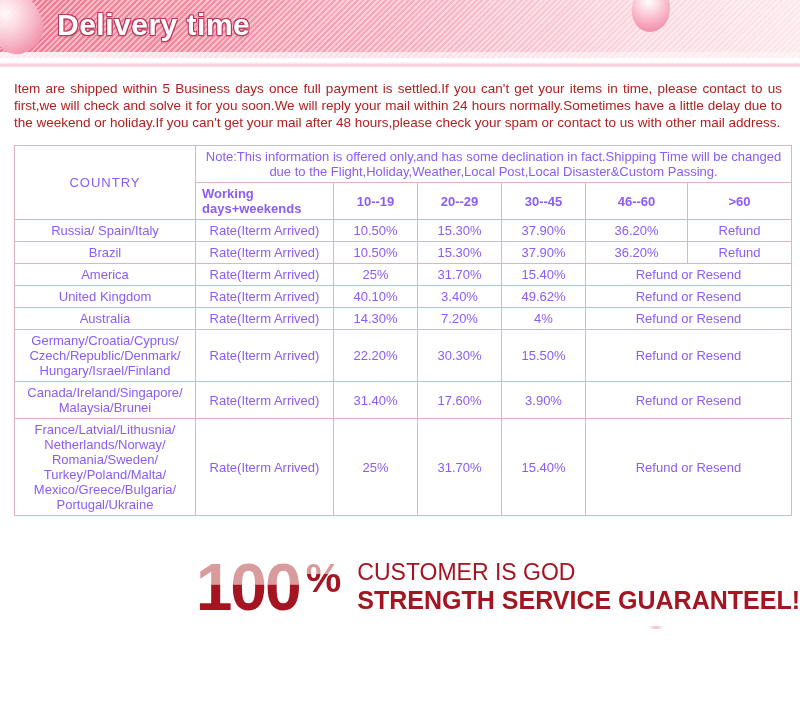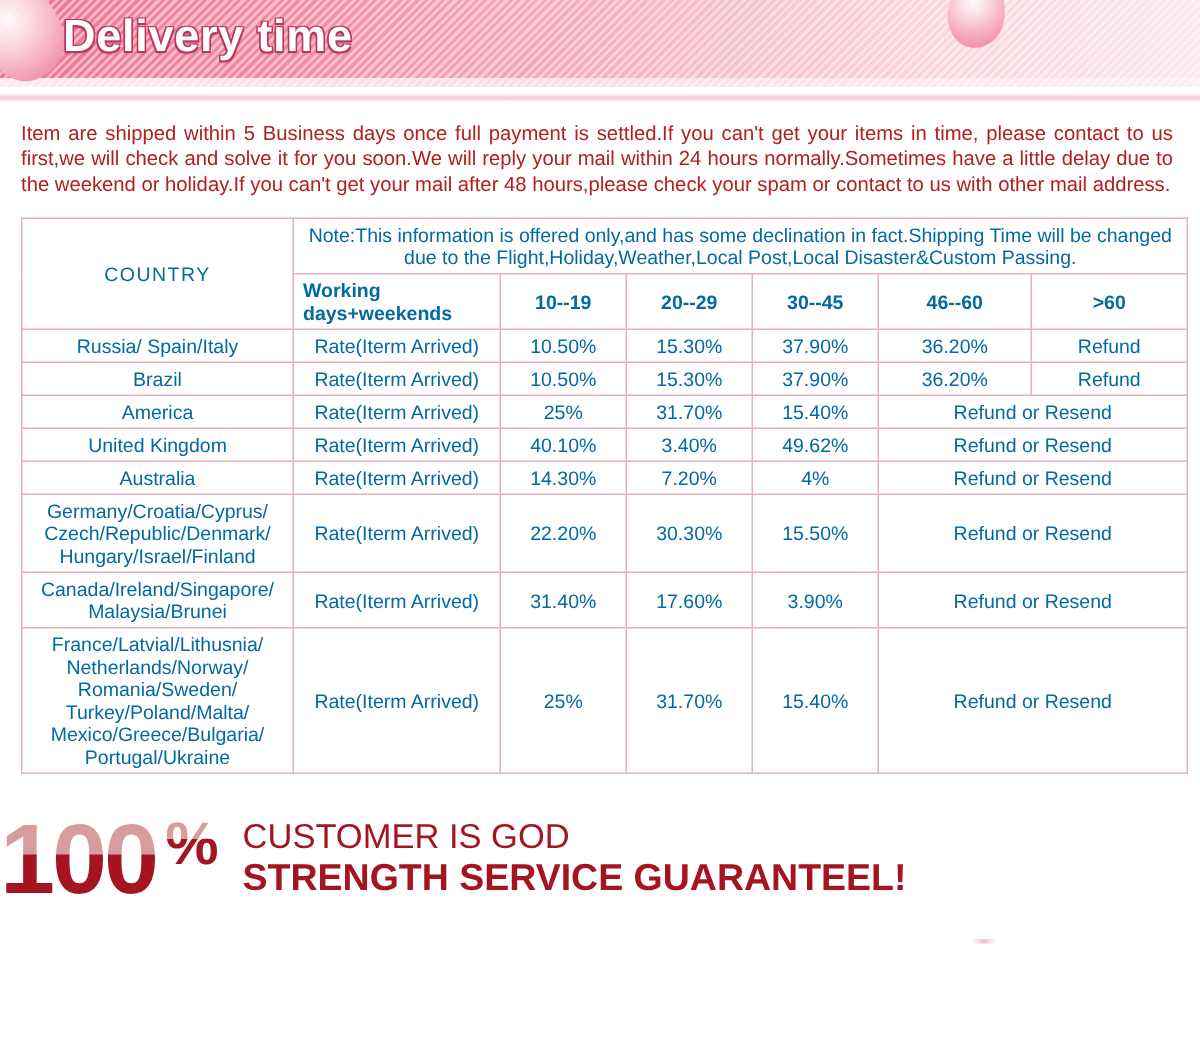--- a/index.html
+++ b/index.html
@@ -72,21 +72,21 @@
     position: absolute;
     left: 632px; top: -14px;
     width: 38px; height: 46px;
     border-radius: 55% 45% 50% 50% / 50% 55% 45% 50%;
     background: radial-gradient(circle at 40% 35%, #ffffff 0%, #fce0e7 22%, #f7a9be 58%, #ee7e9c 90%);
     transform: rotate(12deg);
     opacity: 0.95;
   }
   .banner-title {
     position: absolute;
-    left: 42px; top: 8px;
+    left: 57px; top: 8px;
     font-size: 30px;
     font-weight: bold;
     color: #ffffff;
     letter-spacing: 0.5px;
     text-shadow:
       -1px -1px 0 #b8375a, 1px -1px 0 #b8375a,
       -1px  1px 0 #b8375a, 1px  1px 0 #b8375a,
        0px  2px 2px rgba(150,40,70,0.35);
     white-space: nowrap;
   }
@@ -129,21 +129,21 @@
   }
   table.grid {
     border-collapse: collapse;
     width: 777px;
     table-layout: fixed;
   }
   table.grid td {
     border: 1px solid #e2b3bd;
     padding: 3px 4px;
     font-size: 13px;
-    color: #0369a1;
+    color: #8b5cf6;
     text-align: center;
     vertical-align: middle;
     line-height: 15px;
   }
   .c-country   { width: 181px; }
   .c-working   { width: 138px; }
   .c-1019      { width: 84px; }
   .c-2029      { width: 84px; }
   .c-3045      { width: 84px; }
   .c-4660      { width: 102px; }
@@ -191,24 +191,24 @@
 
   
   .footer {
     position: relative;
     margin-top: 22px;
     height: 92px;
     width: 800px;
   }
   .footer-inner {
     position: absolute;
-    left: 0; right: 0; top: 1px;
+    left: 0; right: 0; top: 16px;
     display: flex;
     align-items: center;
-    justify-content: flex-start;
+    justify-content: flex-end;
     gap: 10px;
   }
   .hundred {
     position: relative;
     font-size: 66px;
     font-weight: bold;
     line-height: 66px;
     letter-spacing: -2px;
     background: linear-gradient(to bottom, #d99c9c 0%, #d99c9c 46%, #a51421 47%, #a51421 100%);
     -webkit-background-clip: text;

